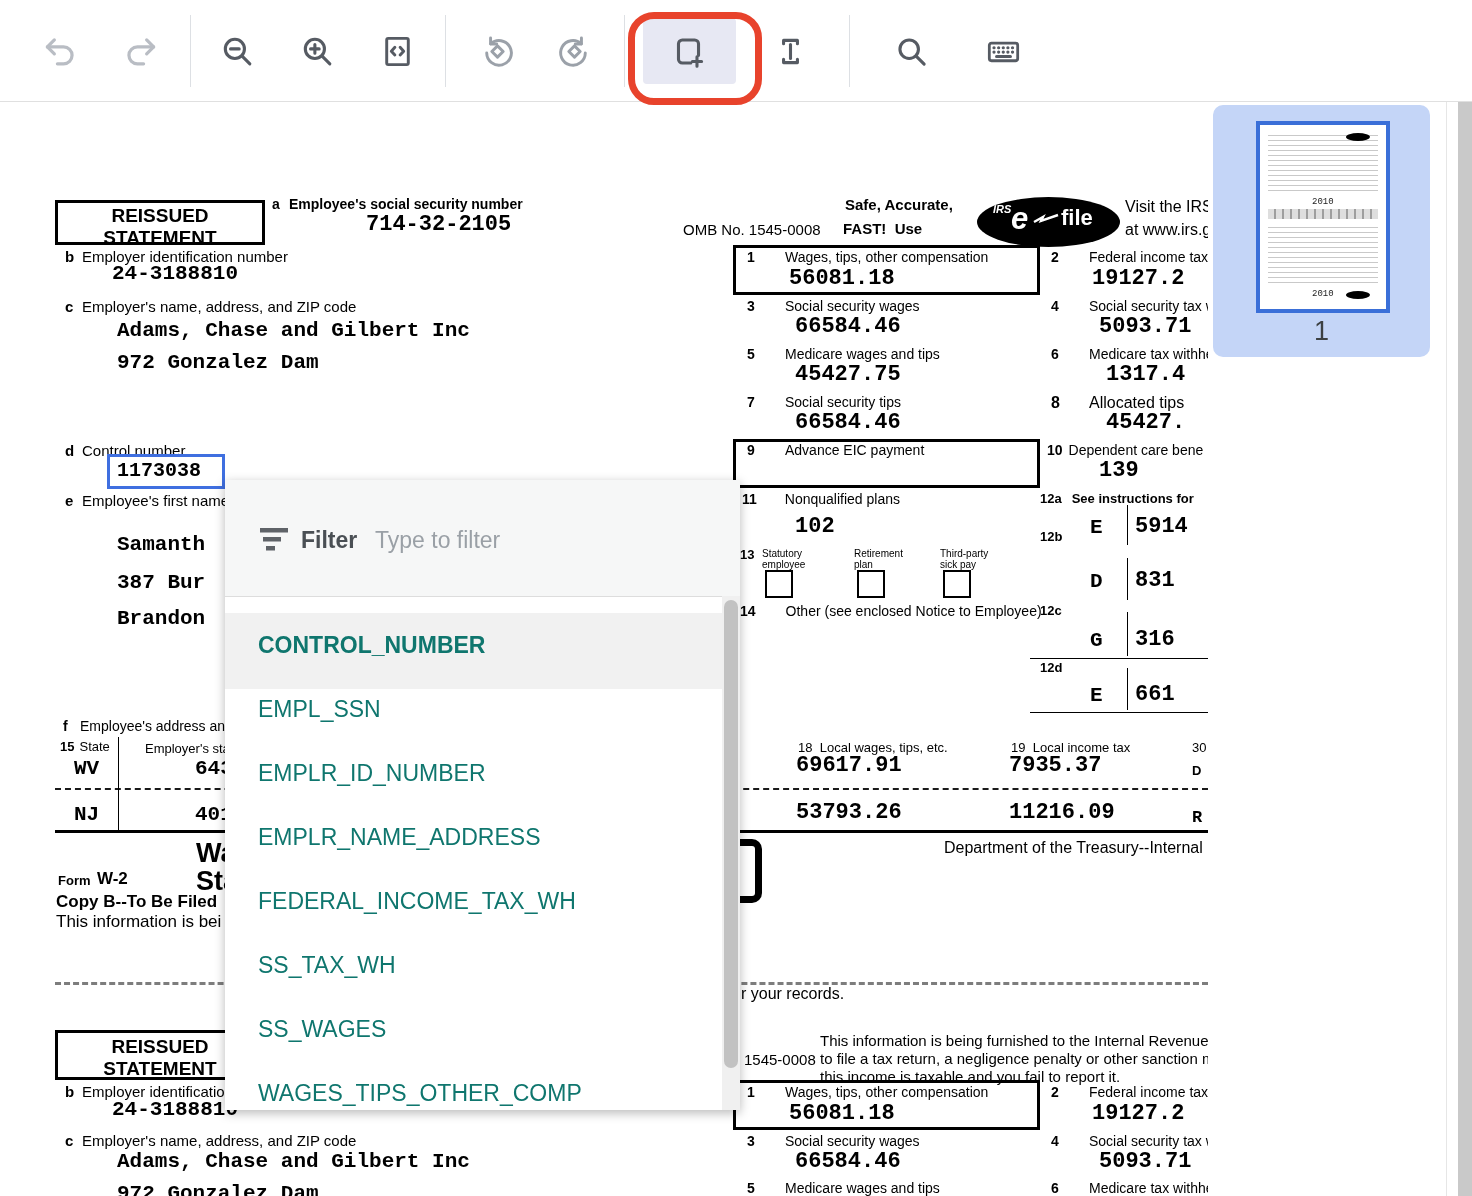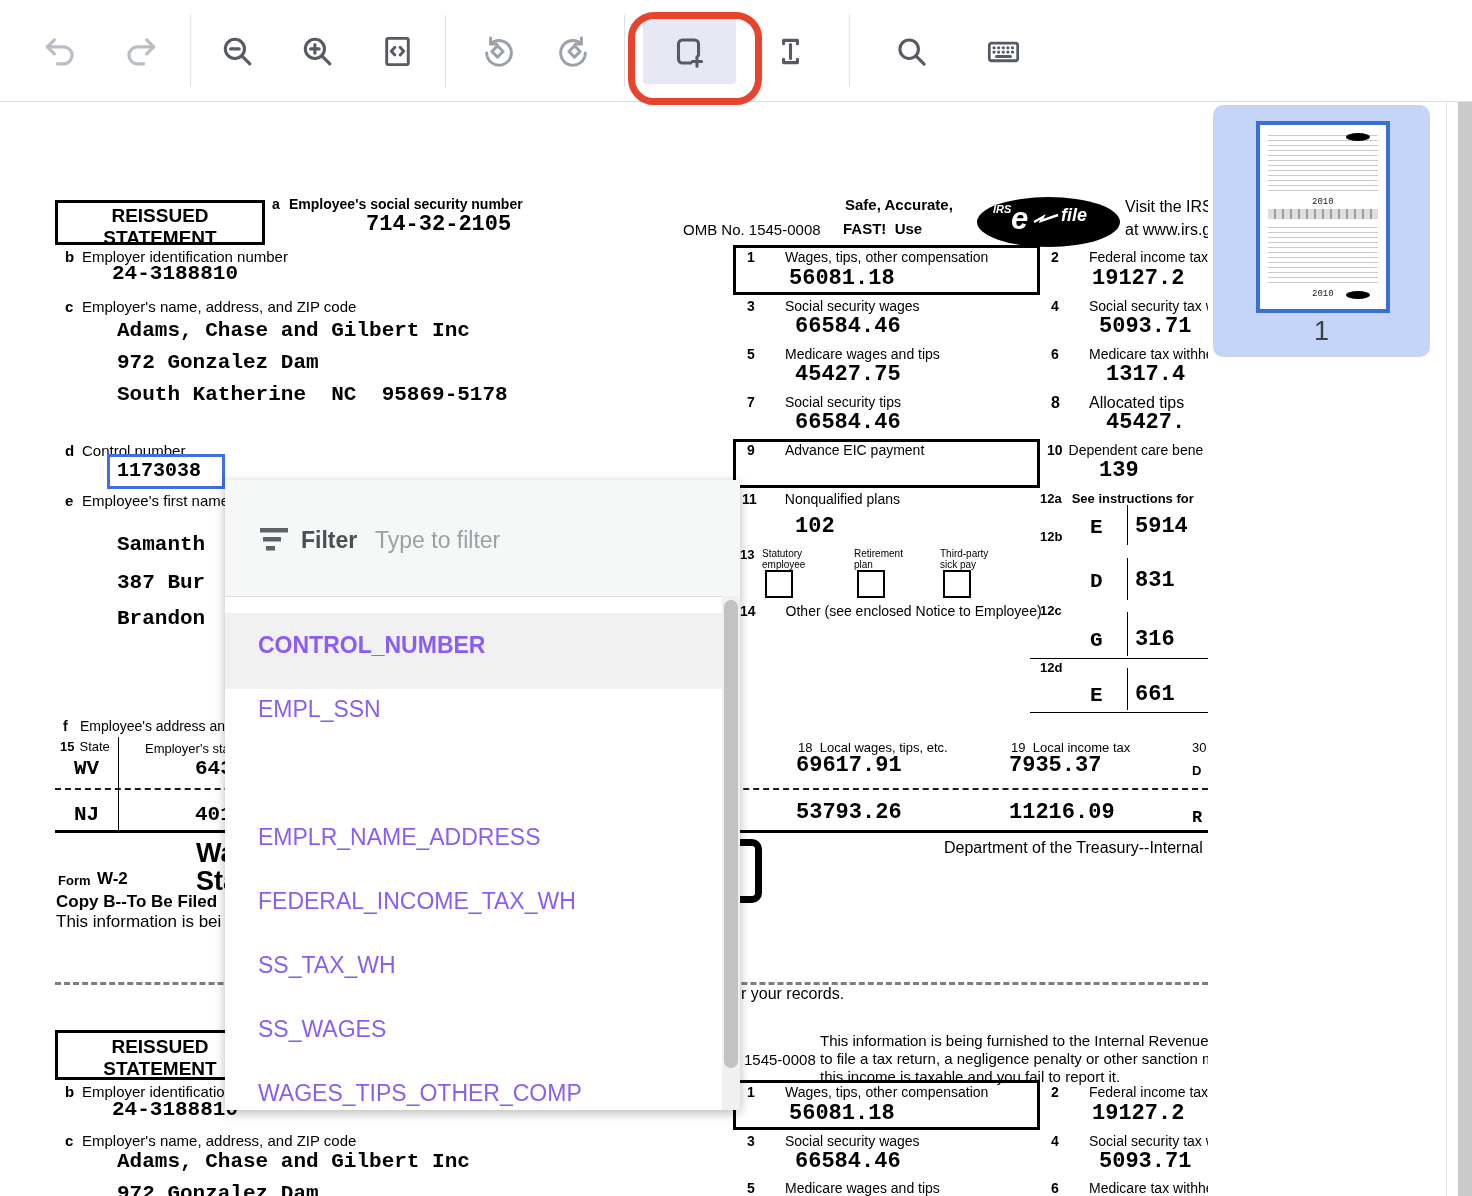--- a/index.html
+++ b/index.html
@@ -31,30 +31,30 @@
   .v22{font-size:22px}
   .ctr{text-align:center}
   .cbx{position:absolute;width:24px;height:24px;border:2px solid #000}
   .codebar{position:absolute;width:1px;background:#000}
   .bracket{position:absolute;width:20px;height:50px;border:7px solid #000;border-left:none;
            border-radius:0 10px 10px 0}
   .efile{position:absolute;left:977px;top:197px;width:143px;height:50px;background:#000;
          border-radius:50%;color:#fff;overflow:hidden}
   .efile .irs{position:absolute;left:16px;top:6px;font-size:11px;font-style:italic;font-weight:700}
   .efile .e{position:absolute;left:34px;top:4px;font-size:31px;font-weight:700;font-style:italic}
-  .efile .f{position:absolute;left:84px;top:8px;font-size:18px;font-weight:700;font-style:italic}
+  .efile .f{position:absolute;left:84px;top:8px;font-size:22px;font-weight:700;}
   .efile svg{position:absolute;left:56px;top:16px}
   
   .dd{position:absolute;left:225px;top:480px;width:515px;height:630px;background:#fff;
       box-shadow:0 3px 10px rgba(0,0,0,.28);overflow:hidden;z-index:30}
   .dd-filter{position:absolute;left:0;top:0;width:515px;height:116px;background:#f6f7f7;
              border-bottom:1px solid #ddd}
   .dd-filter .ftxt{position:absolute;top:44px;font-size:23px;line-height:32px}
   .dd-item{position:absolute;left:0;width:497px;height:76px;line-height:64px;padding-left:33px;
-           font-size:23px;color:#8b5cf6;cursor:pointer;box-sizing:border-box}
+           font-size:23px;color:#0f766e;cursor:pointer;box-sizing:border-box}
   .dd-item.sel{background:#f1f1f1;font-weight:700}
   .dd-track{position:absolute;left:497px;top:116px;width:18px;height:514px;background:#f0f0f0}
   .dd-thumb{position:absolute;left:499px;top:120px;width:14px;height:468px;background:#c2c2c2;border-radius:7px}
   
   .ctrlbox{position:absolute;left:107px;top:454px;width:112px;height:29px;border:3px solid #3f6fe0}
   .ctrlbox .val{left:7px;top:4px;font-size:20px;position:absolute}
   
   .sb-card{position:absolute;left:1213px;top:105px;width:217px;height:252px;background:#c4d5f7;border-radius:10px}
   .thumb{position:absolute;left:1256px;top:121px;width:126px;height:184px;background:#fff;
          border:4px solid #3a6fd8;cursor:pointer}
@@ -204,21 +204,20 @@
     <span class="f">file</span>
   </div>
   <div class="lab" style="left:1125px;top:199px;font-size:16px">Visit the IRS</div>
   <div class="lab" style="left:1125px;top:222px;font-size:16px">at www.irs.g</div>
 
   <div class="lab" style="left:65px;top:249px"><span class="bl bll">b</span><span>Employer identification number</span></div>
   <div class="val" style="left:112px;top:263px">24-3188810</div>
   <div class="lab" style="left:65px;top:299px"><span class="bl bll">c</span><span>Employer's name, address, and ZIP code</span></div>
   <div class="val" style="left:117px;top:320px">Adams, Chase and Gilbert Inc</div>
   <div class="val" style="left:117px;top:352px">972 Gonzalez Dam</div>
-  <div class="val" style="left:117px;top:384px">South Katherine  NC  95869-5178</div>
   <div class="lab" style="left:65px;top:443px"><span class="bl bll">d</span><span>Control number</span></div>
   <div class="ctrlbox">
     <span class="val">1173038</span>
   </div>
   <div class="lab" style="left:65px;top:493px"><span class="bl bll">e</span><span>Employee's first name ar</span></div>
   <div class="val" style="left:117px;top:534px">Samanth</div>
   <div class="val" style="left:117px;top:572px">387 Bur</div>
   <div class="val" style="left:117px;top:608px">Brandon</div>
   <div class="lab" style="left:63px;top:719px;font-size:14px"><span class="bl bll">f</span><span>Employee's address and</span></div>
 
@@ -335,20 +334,21 @@
               <rect x="0" y="0" width="28" height="4.5"></rect>
               <rect x="3" y="9" width="18" height="4.5"></rect>
               <rect x="6" y="18" width="9" height="4.5"></rect>
             </g>
       </svg>
       <span class="ftxt b" style="left:76px;color:#4a4f54">Filter</span>
       <span class="ftxt" style="left:150px;color:#9aa0a6">Type to filter</span>
     </div>
     <div class="dd-item sel" style="top:133px">CONTROL_NUMBER</div>
     <div class="dd-item" style="top:197px">EMPL_SSN</div>
+    <div class="dd-item" style="top:261px">EMPLR_ID_NUMBER</div>
     <div class="dd-item" style="top:325px">EMPLR_NAME_ADDRESS</div>
     <div class="dd-item" style="top:389px">FEDERAL_INCOME_TAX_WH</div>
     <div class="dd-item" style="top:453px">SS_TAX_WH</div>
     <div class="dd-item" style="top:517px">SS_WAGES</div>
     <div class="dd-item" style="top:581px">WAGES_TIPS_OTHER_COMP</div>
     <div class="dd-track"></div>
     <div class="dd-thumb"></div>
   </div>
 
 </div>

